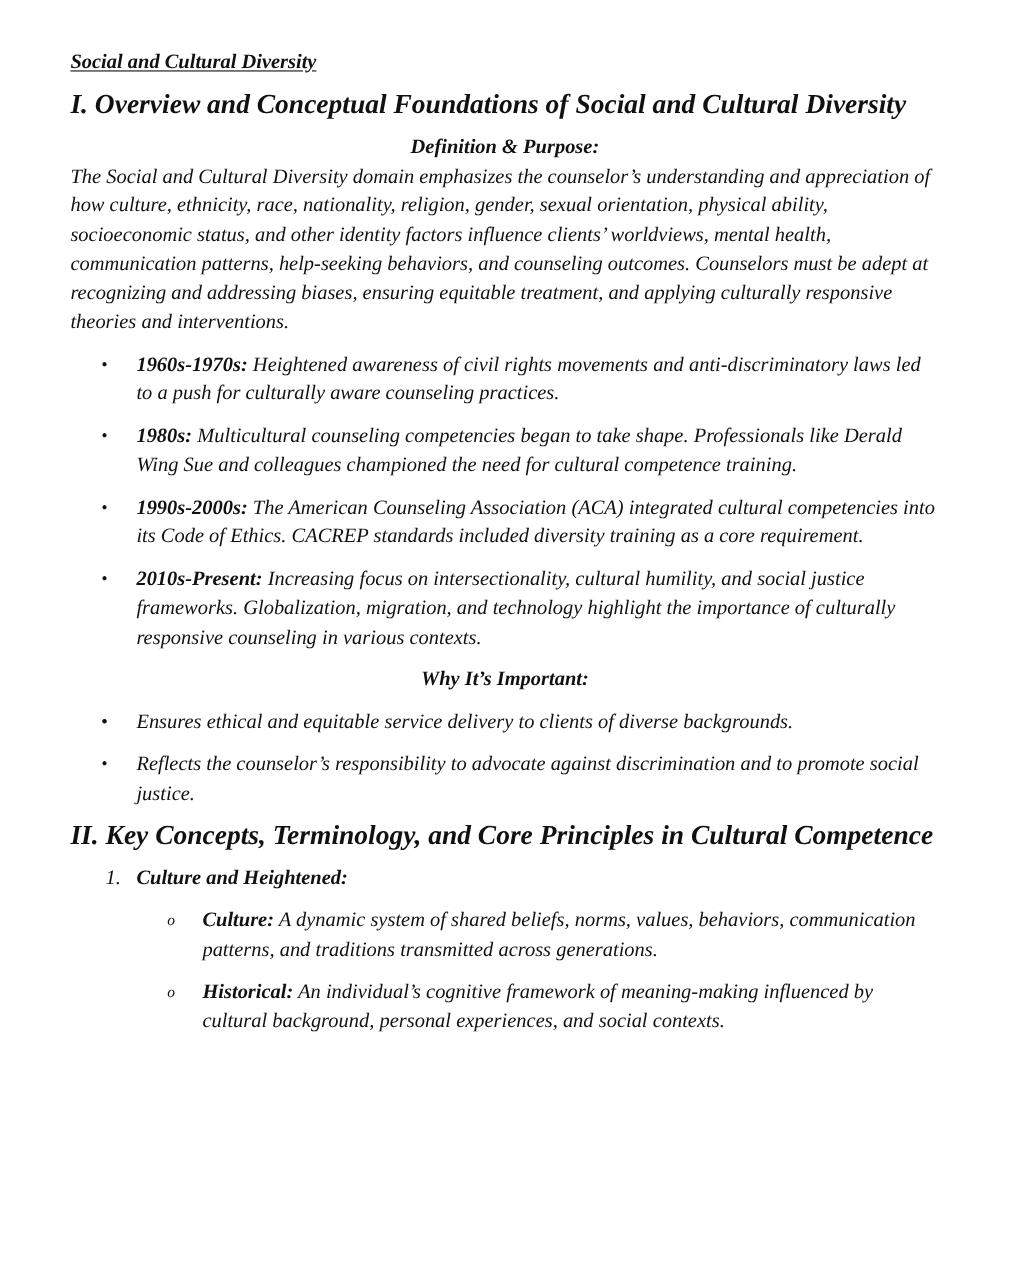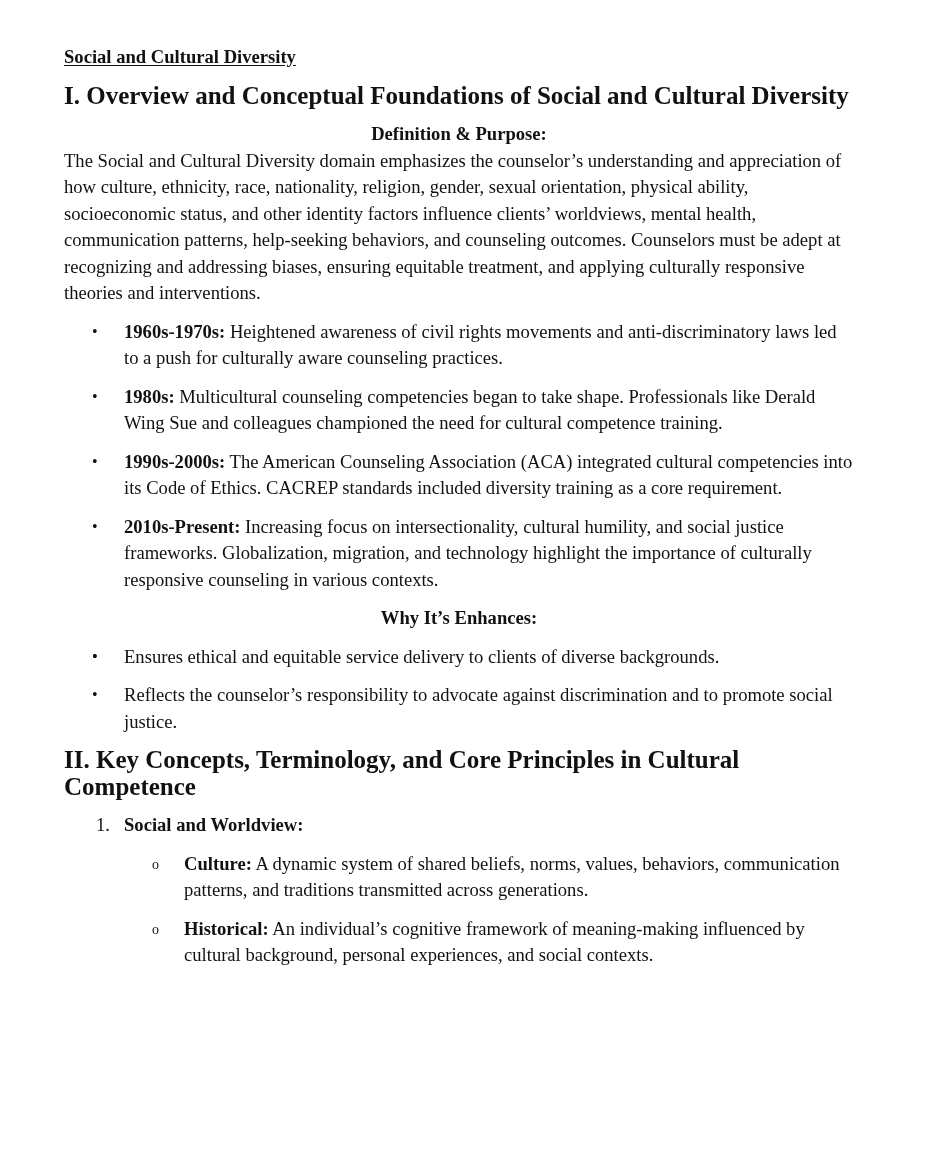--- a/index.html
+++ b/index.html
@@ -15,20 +15,21 @@
       font-family: "Liberation Serif", "DejaVu Serif", serif;
       color: #111111;
       font-size: 18.6px;
       line-height: 26.5px;
     }
     .page {
       position: absolute;
       left: 64px;
       top: 44px;
       width: 790px;
+      font-style: italic;
     }
     .doc-title {
       font-weight: bold;
       text-decoration: underline;
       text-underline-offset: 2px;
       margin: 0 0 12px 0;
       font-size: 18.6px;
     }
     .section-heading {
       font-weight: bold;
@@ -121,41 +122,41 @@
     <li>
       <span class="bullet">•</span>
       <b class="term">1990s-2000s:</b><span> The American Counseling Association (ACA) integrated cultural competencies into its Code of Ethics. CACREP standards included diversity training as a core requirement.</span>
     </li>
     <li>
       <span class="bullet">•</span>
       <b class="term">2010s-Present:</b><span> Increasing focus on intersectionality, cultural humility, and social justice frameworks. Globalization, migration, and technology highlight the importance of culturally responsive counseling in various contexts.</span>
     </li>
   </ul>
 
-  <div class="subheading" style="margin-bottom:12px;">Why It’s Enhances:</div>
+  <div class="subheading" style="margin-bottom:12px;">Why It’s Important:</div>
   <ul class="bullets">
     <li>
       <span class="bullet">•</span>
     </li>
     <li>
       <span class="bullet">•</span>
       <span>Ensures ethical and equitable service delivery to clients of diverse backgrounds.</span>
     </li>
     <li>
       <span class="bullet">•</span>
       <span>Reflects the counselor’s responsibility to advocate against discrimination and to promote social justice.</span>
     </li>
   </ul>
 
   <div class="section-heading">II. Key Concepts, Terminology, and Core Principles in Cultural Competence</div>
 
   <ol class="numbered">
     <li>
       <span class="num">1.</span>
-      <span class="item-title">Social and Worldview:</span>
+      <span class="item-title">Culture and Heightened:</span>
       <ul class="circles">
         <li>
           <span class="circle">o</span>
           <b class="term">Culture:</b><span> A dynamic system of shared beliefs, norms, values, behaviors, communication patterns, and traditions transmitted across generations.</span>
         </li>
         <li>
           <span class="circle">o</span>
           <b class="term">Historical:</b><span> An individual’s cognitive framework of meaning-making influenced by cultural background, personal experiences, and social contexts.</span>
         </li>
       </ul>

